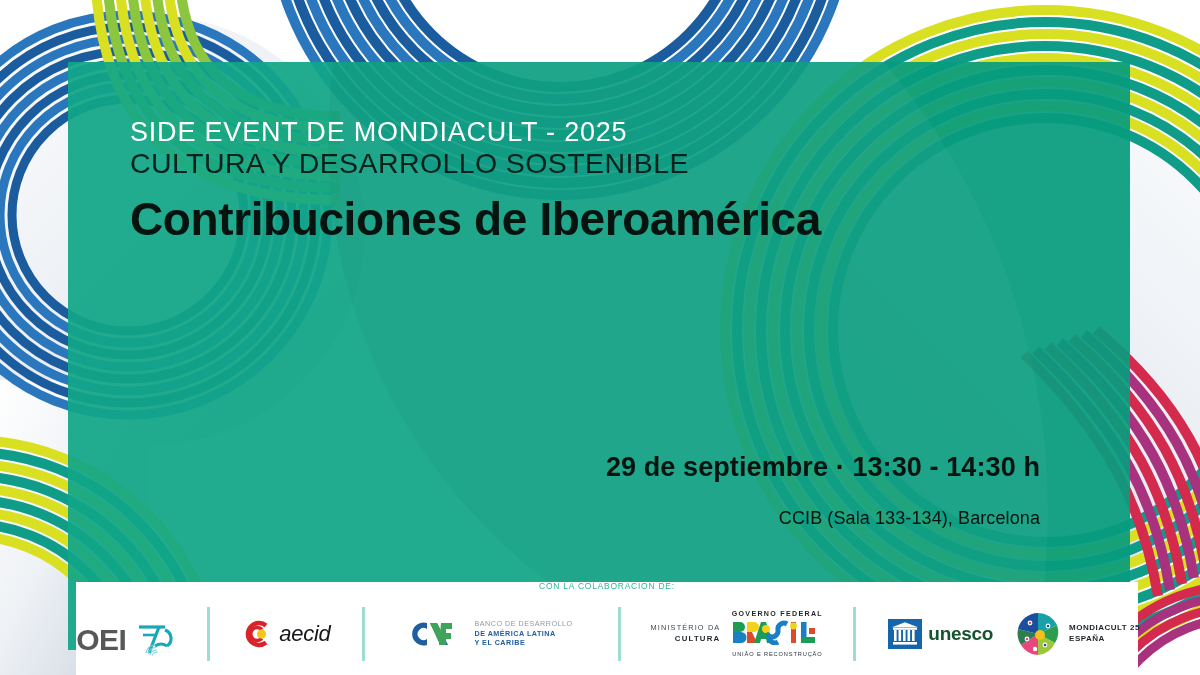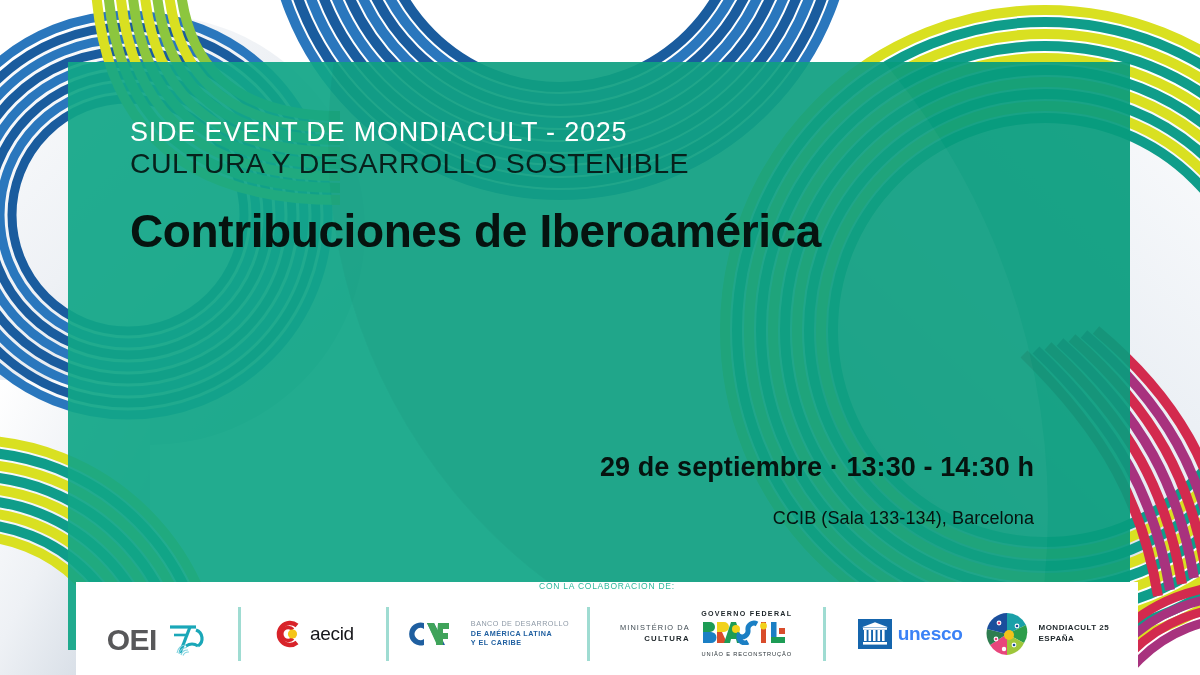--- a/index.html
+++ b/index.html
@@ -68,32 +68,32 @@
   .subtitle {
     color:#07211c;
     font-size:28.5px;
     font-weight:400;
     letter-spacing:0.4px;
     line-height:1.1;
     white-space:nowrap;
   }
 
   .headline {
-    margin-top:24px;
+    margin-top:12px;
     color:#06130f;
     font-size:46px;
     font-weight:700;
     letter-spacing:-0.4px;
     line-height:1.26;
     white-space:nowrap;
   }
 
   .when-where {
     position:absolute;
-    right:96px;
+    right:90px;
     top:388px;
     text-align:right;
     z-index:4;
   }
   .when {
     color:#06130f;
     font-size:27px;
     font-weight:700;
     letter-spacing:0.1px;
     line-height:1.28;
@@ -153,40 +153,40 @@
 
   
   .oei-wrap { display:flex; align-items:center; gap:9px; margin:12px 14px 0 12px; }
   .oei-text {
     font-size:30px; font-weight:700; color:#58585a;
     letter-spacing:-0.5px; line-height:1;
   }
 
   
   .aecid-wrap { display:flex; align-items:center; gap:7px; margin:0 14px; }
-  .aecid-text { font-size:19px; font-weight:400; color:#16161a; letter-spacing:-0.3px; }
-
-  
-  .caf-wrap { display:flex; align-items:center; gap:8px; margin:0 0; }
+  .aecid-text { font-size:22px; font-weight:400; color:#16161a; letter-spacing:-0.3px;font-style:italic; }
+
+  
+  .caf-wrap { display:flex; align-items:center; gap:8px; margin:0 27px; }
   .caf-lines { line-height:1.32; }
   .caf-l1 { font-size:7.2px; color:#8d99a6; letter-spacing:0.5px; font-weight:400; }
   .caf-l2, .caf-l3 { font-size:7.2px; color:#1f5fa0; letter-spacing:0.5px; font-weight:700; }
 
   
   .min-wrap { display:flex; align-items:center; gap:11px; margin:0 12px; }
   .min-text { text-align:right; line-height:1.55; }
   .min-l1 { font-size:7.4px; color:#3f4a52; letter-spacing:1.1px; }
   .min-l2 { font-size:7.8px; color:#1d2529; letter-spacing:1.2px; font-weight:700; }
   .brasil-block { text-align:center; }
   .brasil-top { font-size:7.1px; font-weight:700; color:#1d2529; letter-spacing:1.3px; margin-bottom:2px; }
   .brasil-bottom { font-size:5.7px; font-weight:400; color:#2a3338; letter-spacing:0.85px; margin-top:2px; }
 
   
   .unesco-wrap { display:flex; align-items:center; gap:6px; margin:0 12px 0 14px; }
-  .unesco-text { font-size:19px; font-weight:700; color:#3b82f6; letter-spacing:-0.3px; }
+  .unesco-text { font-size:19px; font-weight:700; color:#14532d; letter-spacing:-0.3px; }
 
   
   .mc-wrap { display:flex; align-items:center; gap:8px; margin:0 10px; }
   .mc-text { line-height:1.32; }
   .mc-l1 { font-size:8px; font-weight:700; color:#1d2529; letter-spacing:0.5px; }
   .mc-l2 { font-size:8px; font-weight:700; color:#1d2529; letter-spacing:0.5px; }
 </style>
 </head>
 <body>
 

